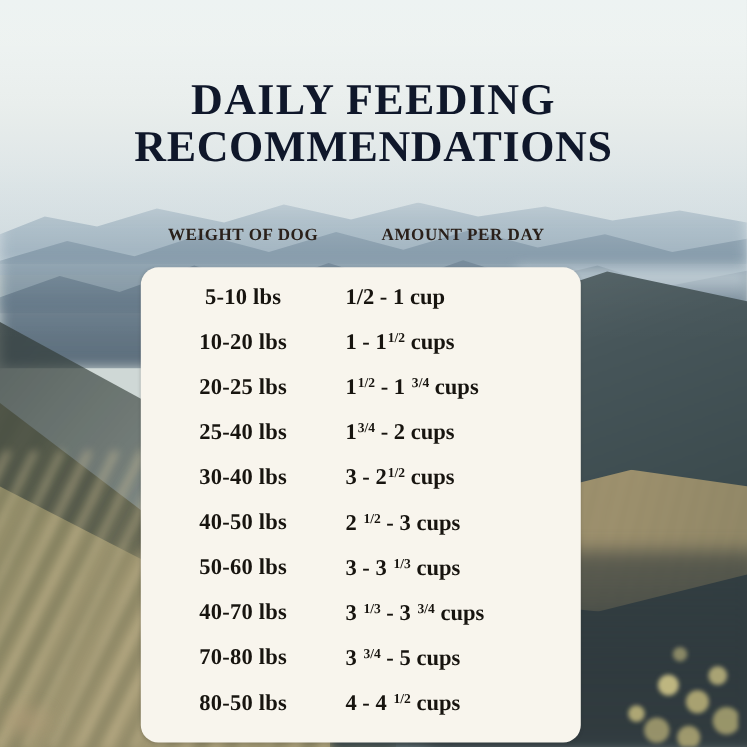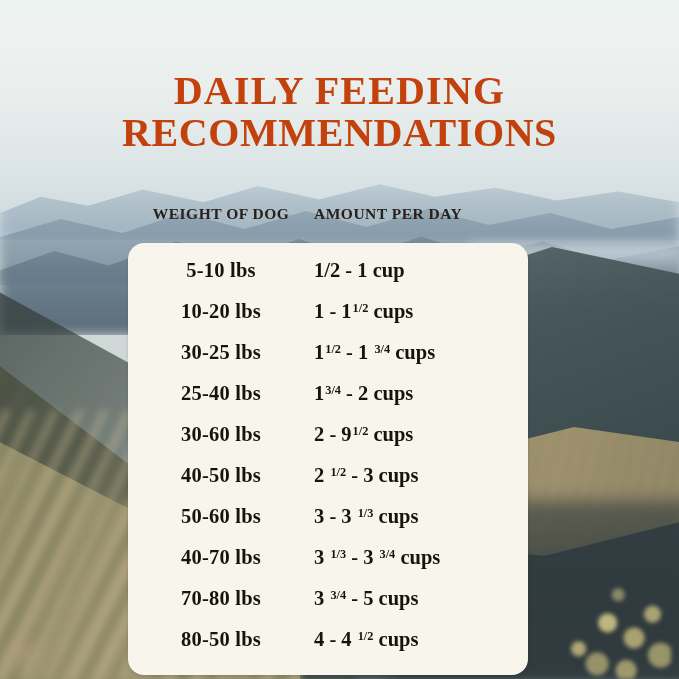--- a/index.html
+++ b/index.html
@@ -166,21 +166,21 @@
   #content {
     position: absolute;
     inset: 0;
   }
 
   .title {
     position: absolute;
     left: 0; right: 0;
     top: 70px;
     text-align: center;
-    color: #c2410c;
+    color: #0f172a;
     font-family: "Liberation Serif", serif;
     font-weight: bold;
     font-size: 40px;
     line-height: 42px;
     letter-spacing: 1.2px;
   }
   .title .line { display: block; }
   .title .line2 { letter-spacing: 0.6px; }
 
   .col-headers {
@@ -189,21 +189,21 @@
     left: 128px;
     width: 400px;
     display: flex;
     color: #2a201a;
     font-family: "Liberation Serif", serif;
     font-weight: bold;
     font-size: 15.5px;
     letter-spacing: 0.5px;
   }
   .col-headers .h-weight { width: 186px; text-align: center; }
-  .col-headers .h-amount { width: 214px; }
+  .col-headers .h-amount { width: 214px; text-align: center; }
 
   .card {
     position: absolute;
     left: 128px;
     top: 243px;
     width: 400px;
     height: 432px;
     background: #f8f5ed;
     border-radius: 16px;
     box-shadow: 0 1px 3px rgba(40,40,40,0.18);
@@ -274,30 +274,30 @@
       <tbody id="tbody">
           <tr>
             <td class="weight">5-10 lbs</td>
             <td class="amount"><span class="sp">1/2 - 1 cup</span></td>
           </tr>
           <tr>
             <td class="weight">10-20 lbs</td>
             <td class="amount"><span class="sp">1 - 1</span><span class="frac">1/2</span><span class="sp"> cups</span></td>
           </tr>
           <tr>
-            <td class="weight">30-25 lbs</td>
+            <td class="weight">20-25 lbs</td>
             <td class="amount"><span class="sp">1</span><span class="frac">1/2</span><span class="sp"> - 1 </span><span class="frac">3/4</span><span class="sp"> cups</span></td>
           </tr>
           <tr>
             <td class="weight">25-40 lbs</td>
             <td class="amount"><span class="sp">1</span><span class="frac">3/4</span><span class="sp"> -  2 cups</span></td>
           </tr>
           <tr>
-            <td class="weight">30-60 lbs</td>
-            <td class="amount"><span class="sp">2 - 9</span><span class="frac">1/2</span><span class="sp"> cups</span></td>
+            <td class="weight">30-40 lbs</td>
+            <td class="amount"><span class="sp">3 - 2</span><span class="frac">1/2</span><span class="sp"> cups</span></td>
           </tr>
           <tr>
             <td class="weight">40-50 lbs</td>
             <td class="amount"><span class="sp">2 </span><span class="frac">1/2</span><span class="sp"> - 3 cups</span></td>
           </tr>
           <tr>
             <td class="weight">50-60 lbs</td>
             <td class="amount"><span class="sp">3 - 3 </span><span class="frac">1/3</span><span class="sp"> cups</span></td>
           </tr>
           <tr>

